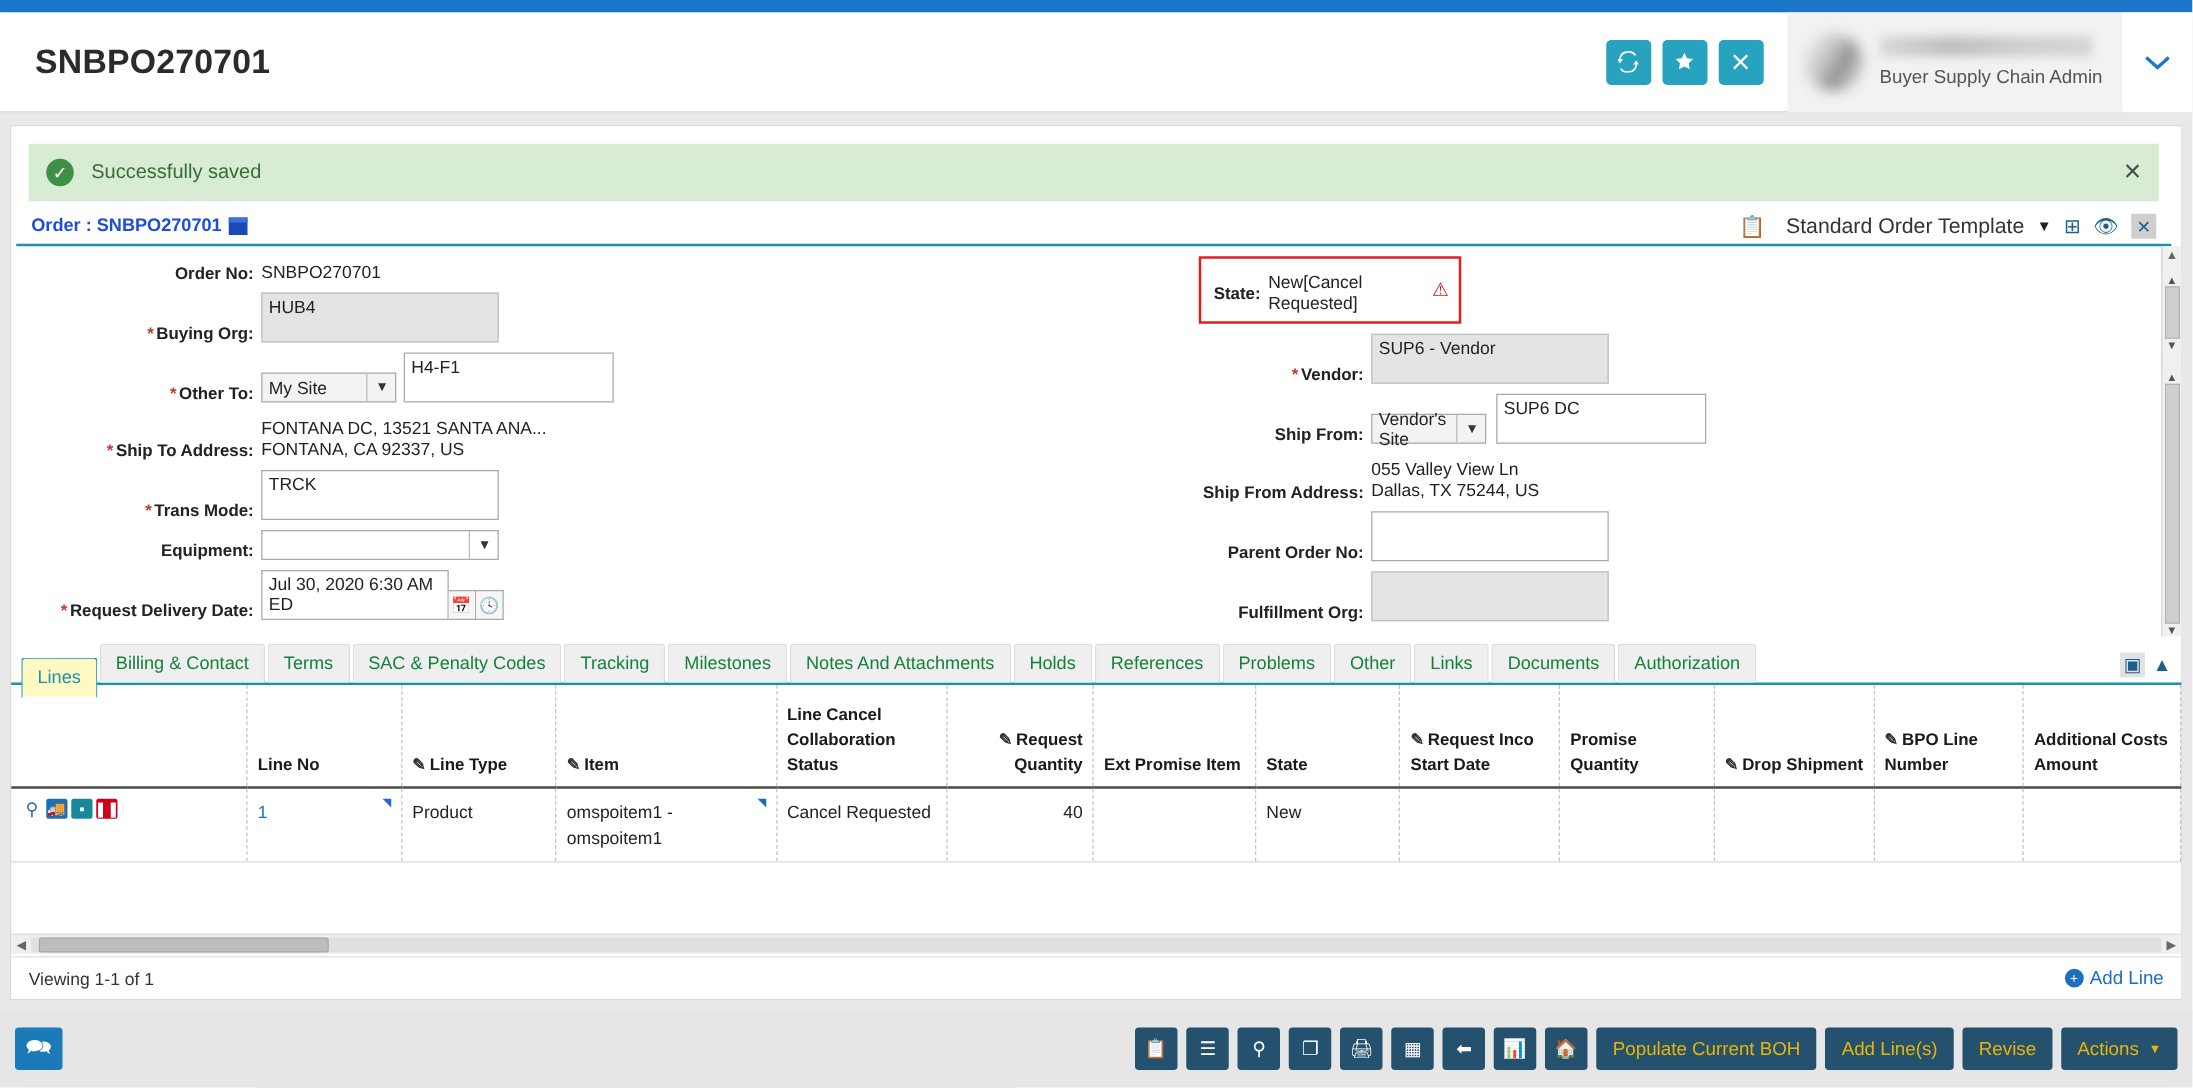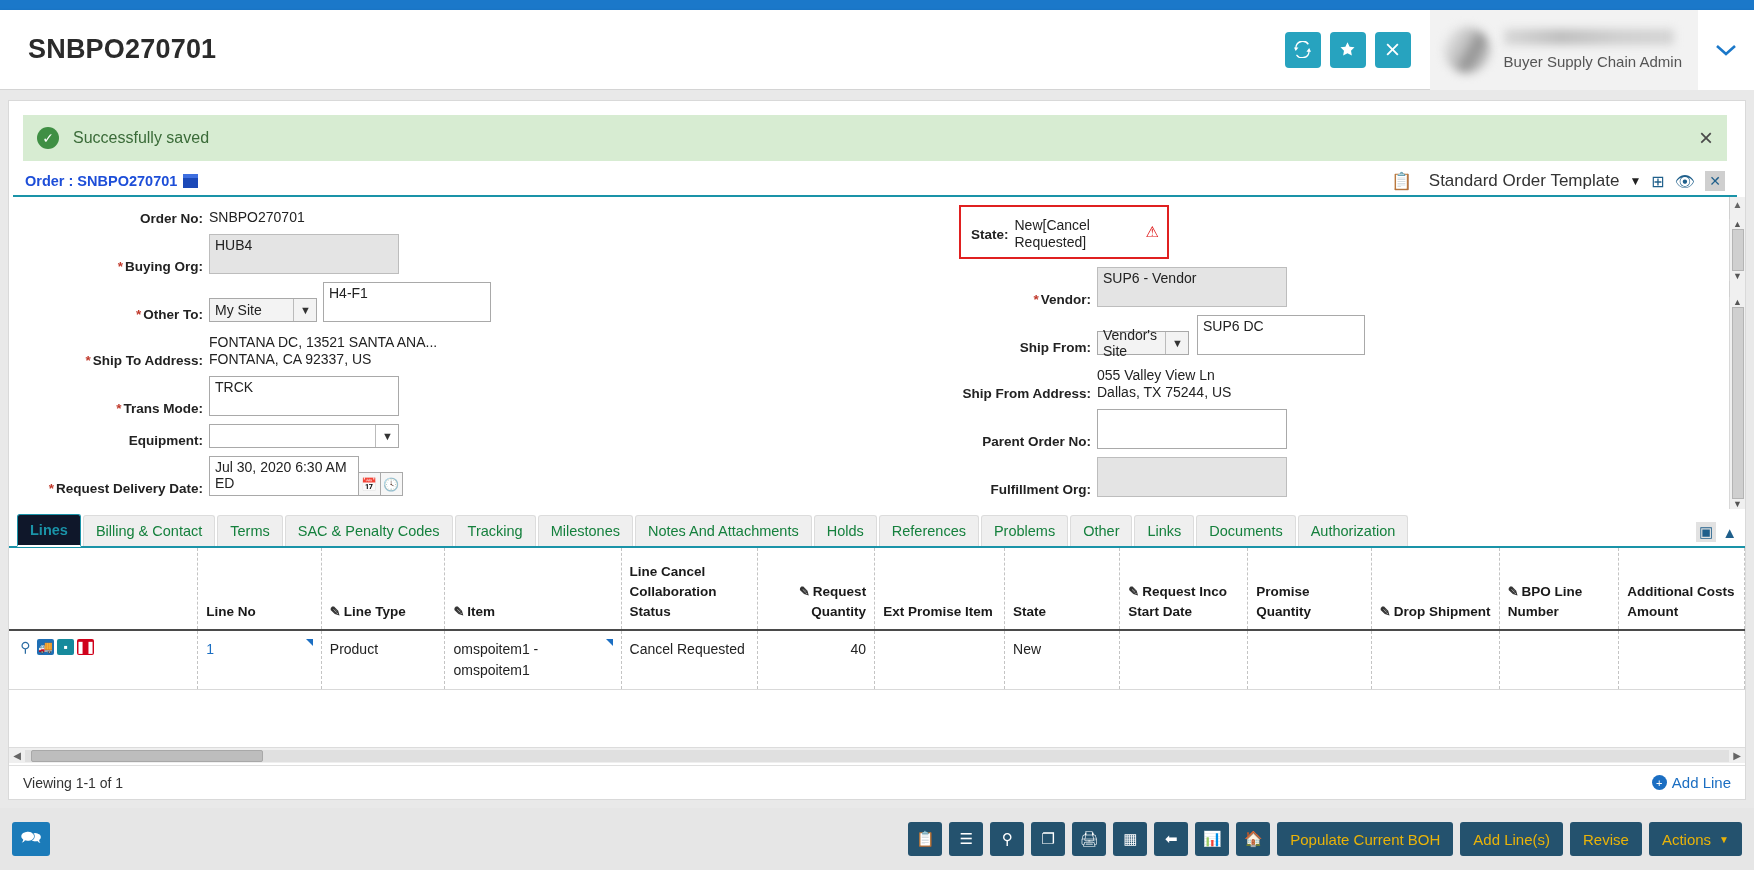--- a/index.html
+++ b/index.html
@@ -153,23 +153,23 @@
     display: flex; align-items: flex-end; border-bottom: 2px solid #1a93a8;
     padding-left: 8px; margin-top: 4px; position: relative;
   }
   .tab {
     background: #efefef; border: 1px solid #dcdcdc; border-bottom: none;
     padding: 7px 12px 7px 12px; font-size: 14.5px; color: #15803d;
     margin-right: 2px; border-radius: 3px 3px 0 0; cursor: pointer;
     white-space: nowrap;
   }
   .tab.active {
-    background: #0f172a; color: #1a93a8; font-weight: bold;
+    background: #fef9c3; color: #1a93a8; font-weight: normal;
     border: 1px solid #1a93a8; border-bottom: 2px solid #fff;
-    position: relative; top: 1px;
+    position: relative; top: 13px;
   }
   .tabs-right { margin-left:auto; display:flex; align-items:center; gap:6px; padding-right:8px; padding-bottom:4px;}
   .tab-ic { color:#1f5f8b; font-size:15px; cursor:pointer; }
   .tab-ic.boxed { background:#e2e2e2; padding:1px 3px; }
 
   
   .grid-wrap { position: relative; }
   table.grid { width: 100%; border-collapse: collapse; table-layout: fixed; }
   table.grid th {
     vertical-align: bottom; text-align: left; font-size: 13.5px;

